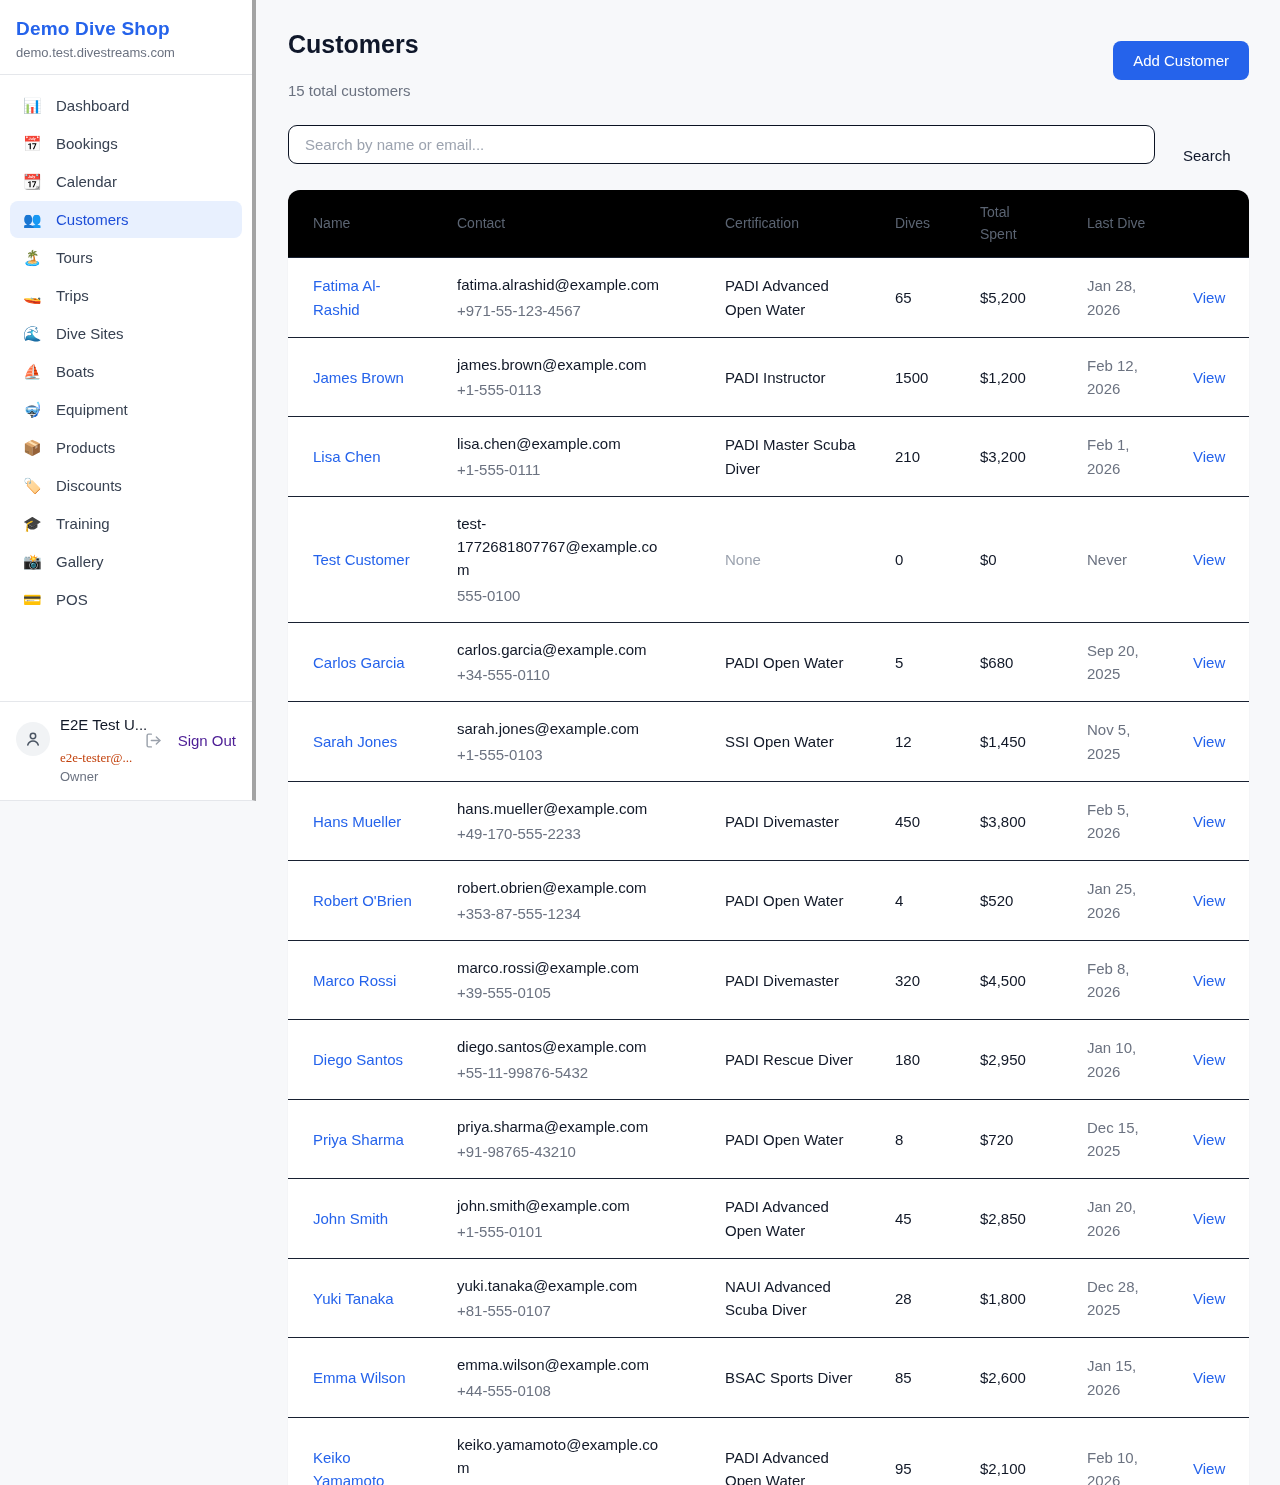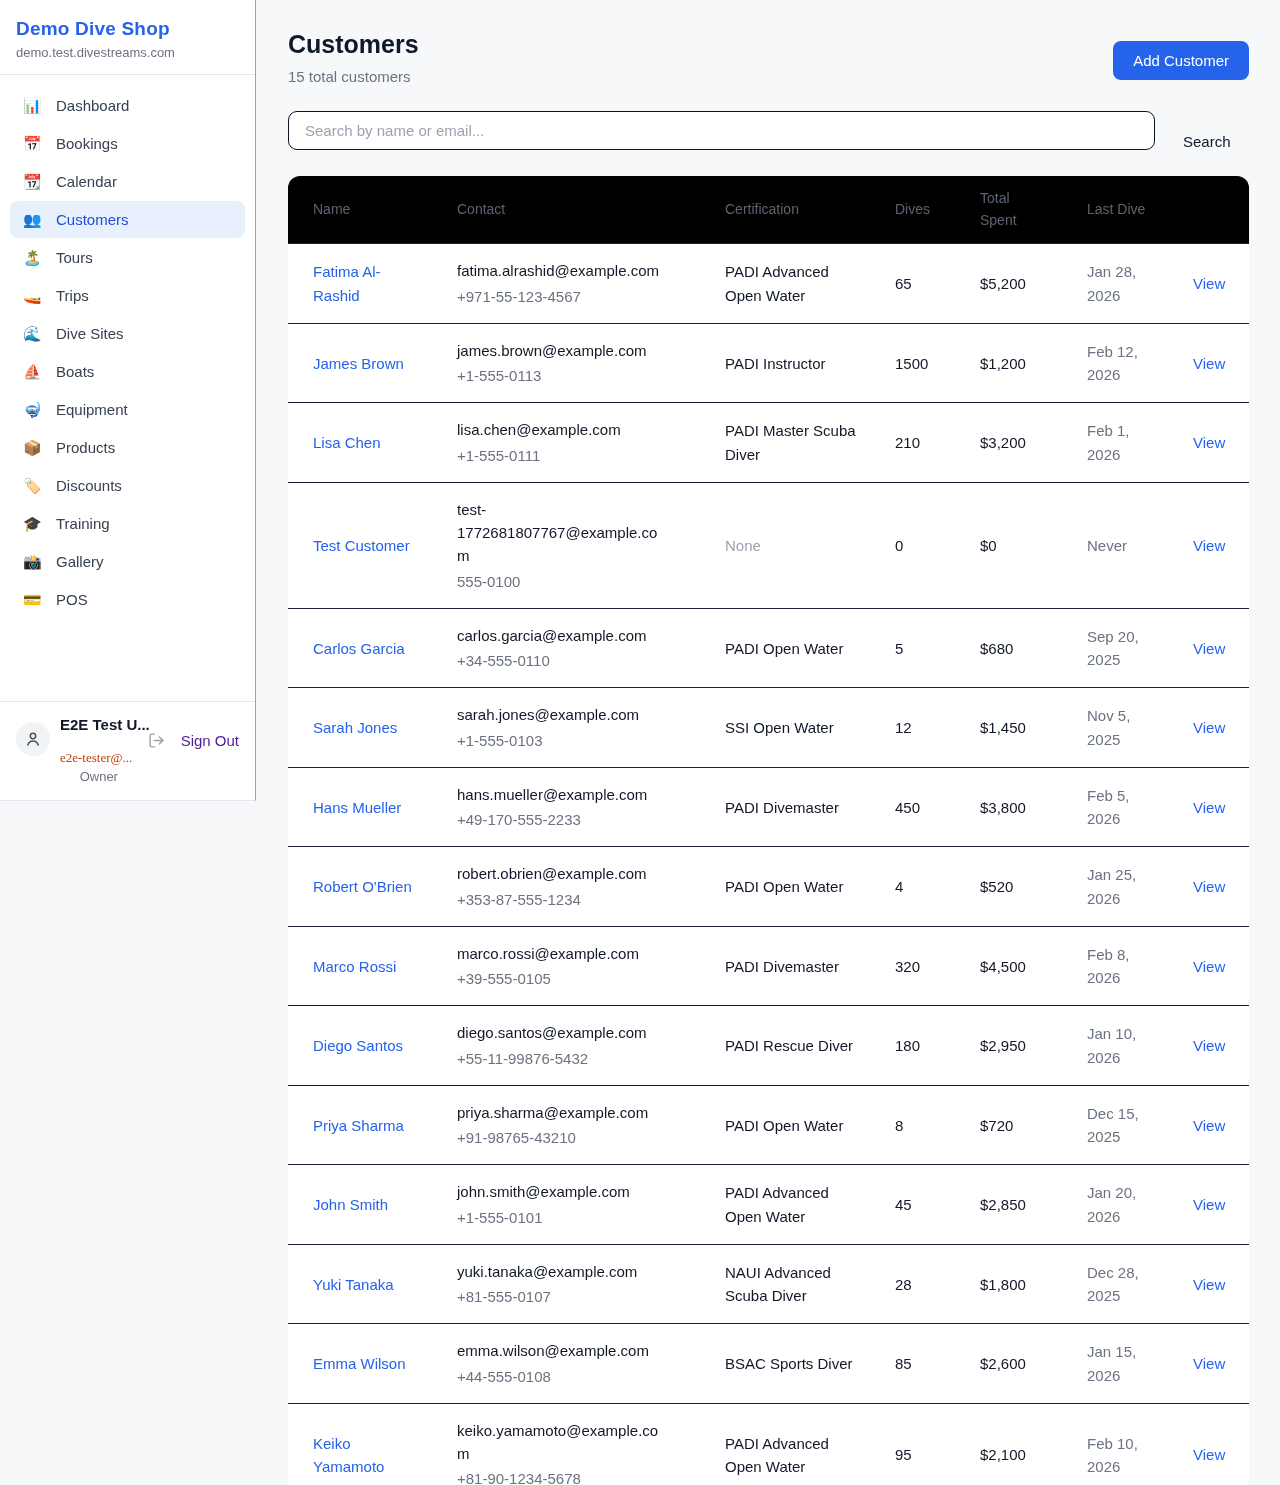--- a/index.html
+++ b/index.html
@@ -10,21 +10,21 @@
     color: #0f172a;
     position: relative;
     min-height: 1485px;
   }
 
   
   .sidebar {
     position: absolute; left: 0; top: 0;
     width: 256px; height: 801px;
     background: #ffffff;
-    border-right: 1px solid #a3a3a3;
+    border-right: 4px solid #a3a3a3;
     border-bottom: 1px solid #e5e7eb;
     display: flex; flex-direction: column;
   }
   .logo-block { padding: 18px 16px 14px 16px; border-bottom: 1px solid #e5e7eb; }
   .logo-title { color: #2563eb; font-size: 19px; font-weight: bold; letter-spacing: .2px; }
   .logo-domain { color: #6b7280; font-size: 13px; margin-top: 5px; }
   .nav { padding: 12px 10px 8px 10px; flex: 1 1 auto; }
   .nav-item {
     display: flex; align-items: center; gap: 13px;
     padding: 10px 13px; margin-bottom: 1px;
@@ -38,35 +38,35 @@
     padding: 14px 16px 16px 16px;
     display: flex; align-items: flex-start; gap: 10px;
   }
   .avatar {
     width: 34px; height: 34px; border-radius: 50%;
     background: #f1f3f5; flex: 0 0 auto;
     display: flex; align-items: center; justify-content: center;
     margin-top: 6px;
   }
   .user-meta { flex: 1 1 auto; min-width: 0; }
-  .user-name { font-size: 15px; font-weight: bold; color: #111827; white-space: nowrap; text-align: right; }
+  .user-name { font-size: 15px; font-weight: normal; color: #111827; white-space: nowrap; text-align: right; }
   .user-email { font-size: 13px; color: #c2410c; margin-top: 17px; white-space: nowrap; font-family: Liberation Serif, serif; }
-  .user-role { font-size: 13px; color: #6b7280; margin-top: 3px; text-align: center; }
+  .user-role { font-size: 13px; color: #6b7280; margin-top: 3px; }
   .signout {
     display: flex; align-items: flex-end; gap: 16px;
     color: #4c1d95; font-size: 15px; cursor: pointer;
     margin-top: 16px; flex: 0 0 auto;
     background: none; border: none; font-family: inherit;
   }
 
   
   .main { margin-left: 256px; padding: 30px 31px 24px 32px; }
   .page-header { display: flex; justify-content: space-between; align-items: flex-start; }
   .page-title { font-size: 25px; font-weight: bold; color: #0f172a; }
-  .page-subtitle { font-size: 15px; color: #6b7280; margin-top: 9px; }
+  .page-subtitle { font-size: 15px; color: #6b7280; margin-top: 23px; }
   .add-btn {
     background: #2563eb; color: #ffffff; border: none;
     font-size: 15px; font-weight: 500; font-family: inherit;
     padding: 11px 20px; border-radius: 8px; cursor: pointer;
     margin-top: 11px;
     margin-left: 7px;
   }
 
   .search-row { display: flex; align-items: flex-end; margin-top: 26px; }
   .search-input {

